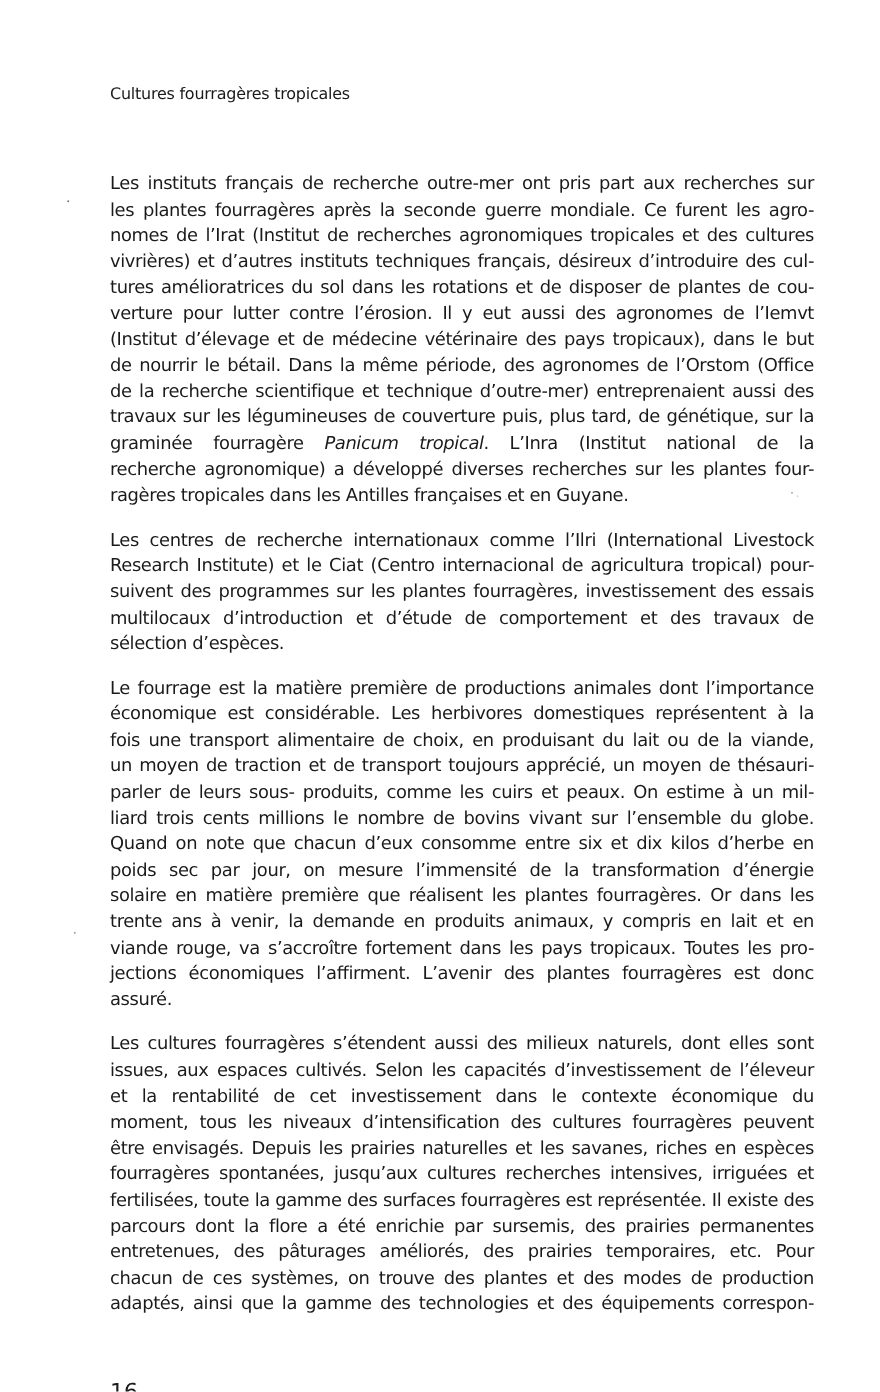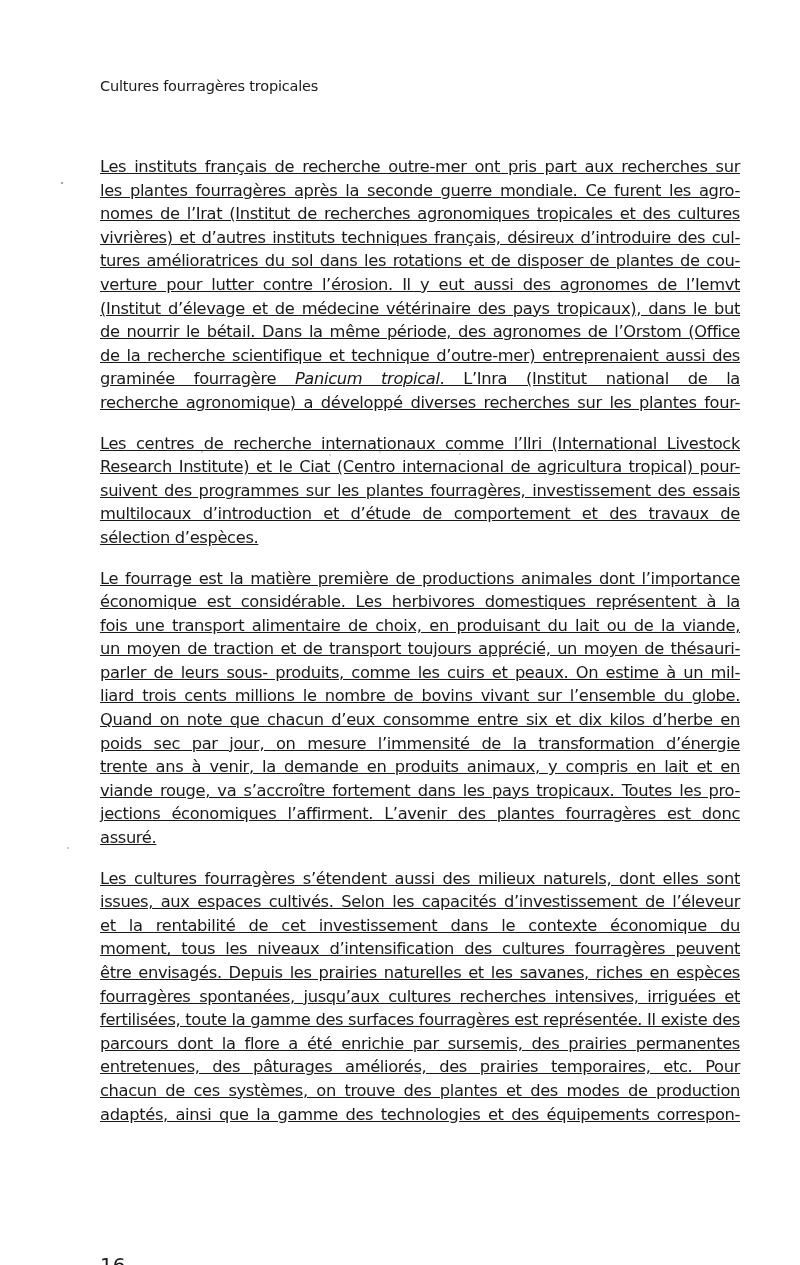--- a/index.html
+++ b/index.html
@@ -1,19 +1,19 @@
 <!DOCTYPE html>
 <html><head>
   <meta charset="utf-8">
   <style>
     html, body { margin: 0; padding: 0; background: #ffffff; }
     body { width: 800px; height: 1265px; position: relative; overflow: hidden;
            font-family: "DejaVu Sans", sans-serif; color: #1a1a1a; }
     .running-head { position: absolute; left: 100px; top: 78px; font-size: 14.5px; letter-spacing: -0.2px; }
-    .body { position: absolute; left: 100px; width: 640px; top: 155px; text-decoration: underline; }
+    .body { position: absolute; left: 100px; width: 640px; top: 155px; }
     .para { margin: 0 0 17px 0; }
     .line { display: block; font-size: 16.3px; line-height: 23.6px; white-space: nowrap;
             text-align: justify; text-align-last: justify; letter-spacing: -0.35px;
             font-family: "DejaVu Sans", sans-serif; transform-origin: left; }
     .line.last { text-align-last: left; }
     .line em { font-style: italic; }
     .page-number { position: absolute; left: 100px; top: 1217px; font-size: 20px; margin-top: 36px; }
     .specks { position: absolute; left: 0; top: 0; width: 800px; height: 1265px; pointer-events: none; }
   </style>
 </head>
@@ -25,39 +25,42 @@
   <div class="para">
       <span class="line">Les instituts français de recherche outre-mer ont pris part aux recherches sur</span>
       <span class="line">les plantes fourragères après la seconde guerre mondiale. Ce furent les agro-</span>
       <span class="line">nomes de l’Irat (Institut de recherches agronomiques tropicales et des cultures</span>
       <span class="line">vivrières) et d’autres instituts techniques français, désireux d’introduire des cul-</span>
       <span class="line">tures amélioratrices du sol dans les rotations et de disposer de plantes de cou-</span>
       <span class="line">verture pour lutter contre l’érosion. Il y eut aussi des agronomes de l’Iemvt</span>
       <span class="line">(Institut d’élevage et de médecine vétérinaire des pays tropicaux), dans le but</span>
       <span class="line">de nourrir le bétail. Dans la même période, des agronomes de l’Orstom (Office</span>
       <span class="line">de la recherche scientifique et technique d’outre-mer) entreprenaient aussi des</span>
+      <span class="line">travaux sur les légumineuses de couverture puis, plus tard, de génétique, sur la</span>
       <span class="line">graminée fourragère <em>Panicum tropical</em>. L’Inra (Institut national de la</span>
       <span class="line">recherche agronomique) a développé diverses recherches sur les plantes four-</span>
+      <span class="line last">ragères tropicales dans les Antilles françaises et en Guyane.</span>
     </div>
   <div class="para">
       <span class="line">Les centres de recherche internationaux comme l’Ilri (International Livestock</span>
       <span class="line">Research Institute) et le Ciat (Centro internacional de agricultura tropical) pour-</span>
       <span class="line">suivent des programmes sur les plantes fourragères, investissement des essais</span>
       <span class="line">multilocaux d’introduction et d’étude de comportement et des travaux de</span>
       <span class="line last">sélection d’espèces.</span>
     </div>
   <div class="para">
       <span class="line">Le fourrage est la matière première de productions animales dont l’importance</span>
       <span class="line">économique est considérable. Les herbivores domestiques représentent à la</span>
       <span class="line">fois une transport alimentaire de choix, en produisant du lait ou de la viande,</span>
       <span class="line">un moyen de traction et de transport toujours apprécié, un moyen de thésauri-</span>
       <span class="line">parler de leurs sous- produits, comme les cuirs et peaux. On estime à un mil-</span>
       <span class="line">liard trois cents millions le nombre de bovins vivant sur l’ensemble du globe.</span>
       <span class="line">Quand on note que chacun d’eux consomme entre six et dix kilos d’herbe en</span>
       <span class="line">poids sec par jour, on mesure l’immensité de la transformation d’énergie</span>
+      <span class="line">solaire en matière première que réalisent les plantes fourragères. Or dans les</span>
       <span class="line">trente ans à venir, la demande en produits animaux, y compris en lait et en</span>
       <span class="line">viande rouge, va s’accroître fortement dans les pays tropicaux. Toutes les pro-</span>
       <span class="line">jections économiques l’affirment. L’avenir des plantes fourragères est donc</span>
       <span class="line last">assuré.</span>
     </div>
   <div class="para">
       <span class="line">Les cultures fourragères s’étendent aussi des milieux naturels, dont elles sont</span>
       <span class="line">issues, aux espaces cultivés. Selon les capacités d’investissement de l’éleveur</span>
       <span class="line">et la rentabilité de cet investissement dans le contexte économique du</span>
       <span class="line">moment, tous les niveaux d’intensification des cultures fourragères peuvent</span>

